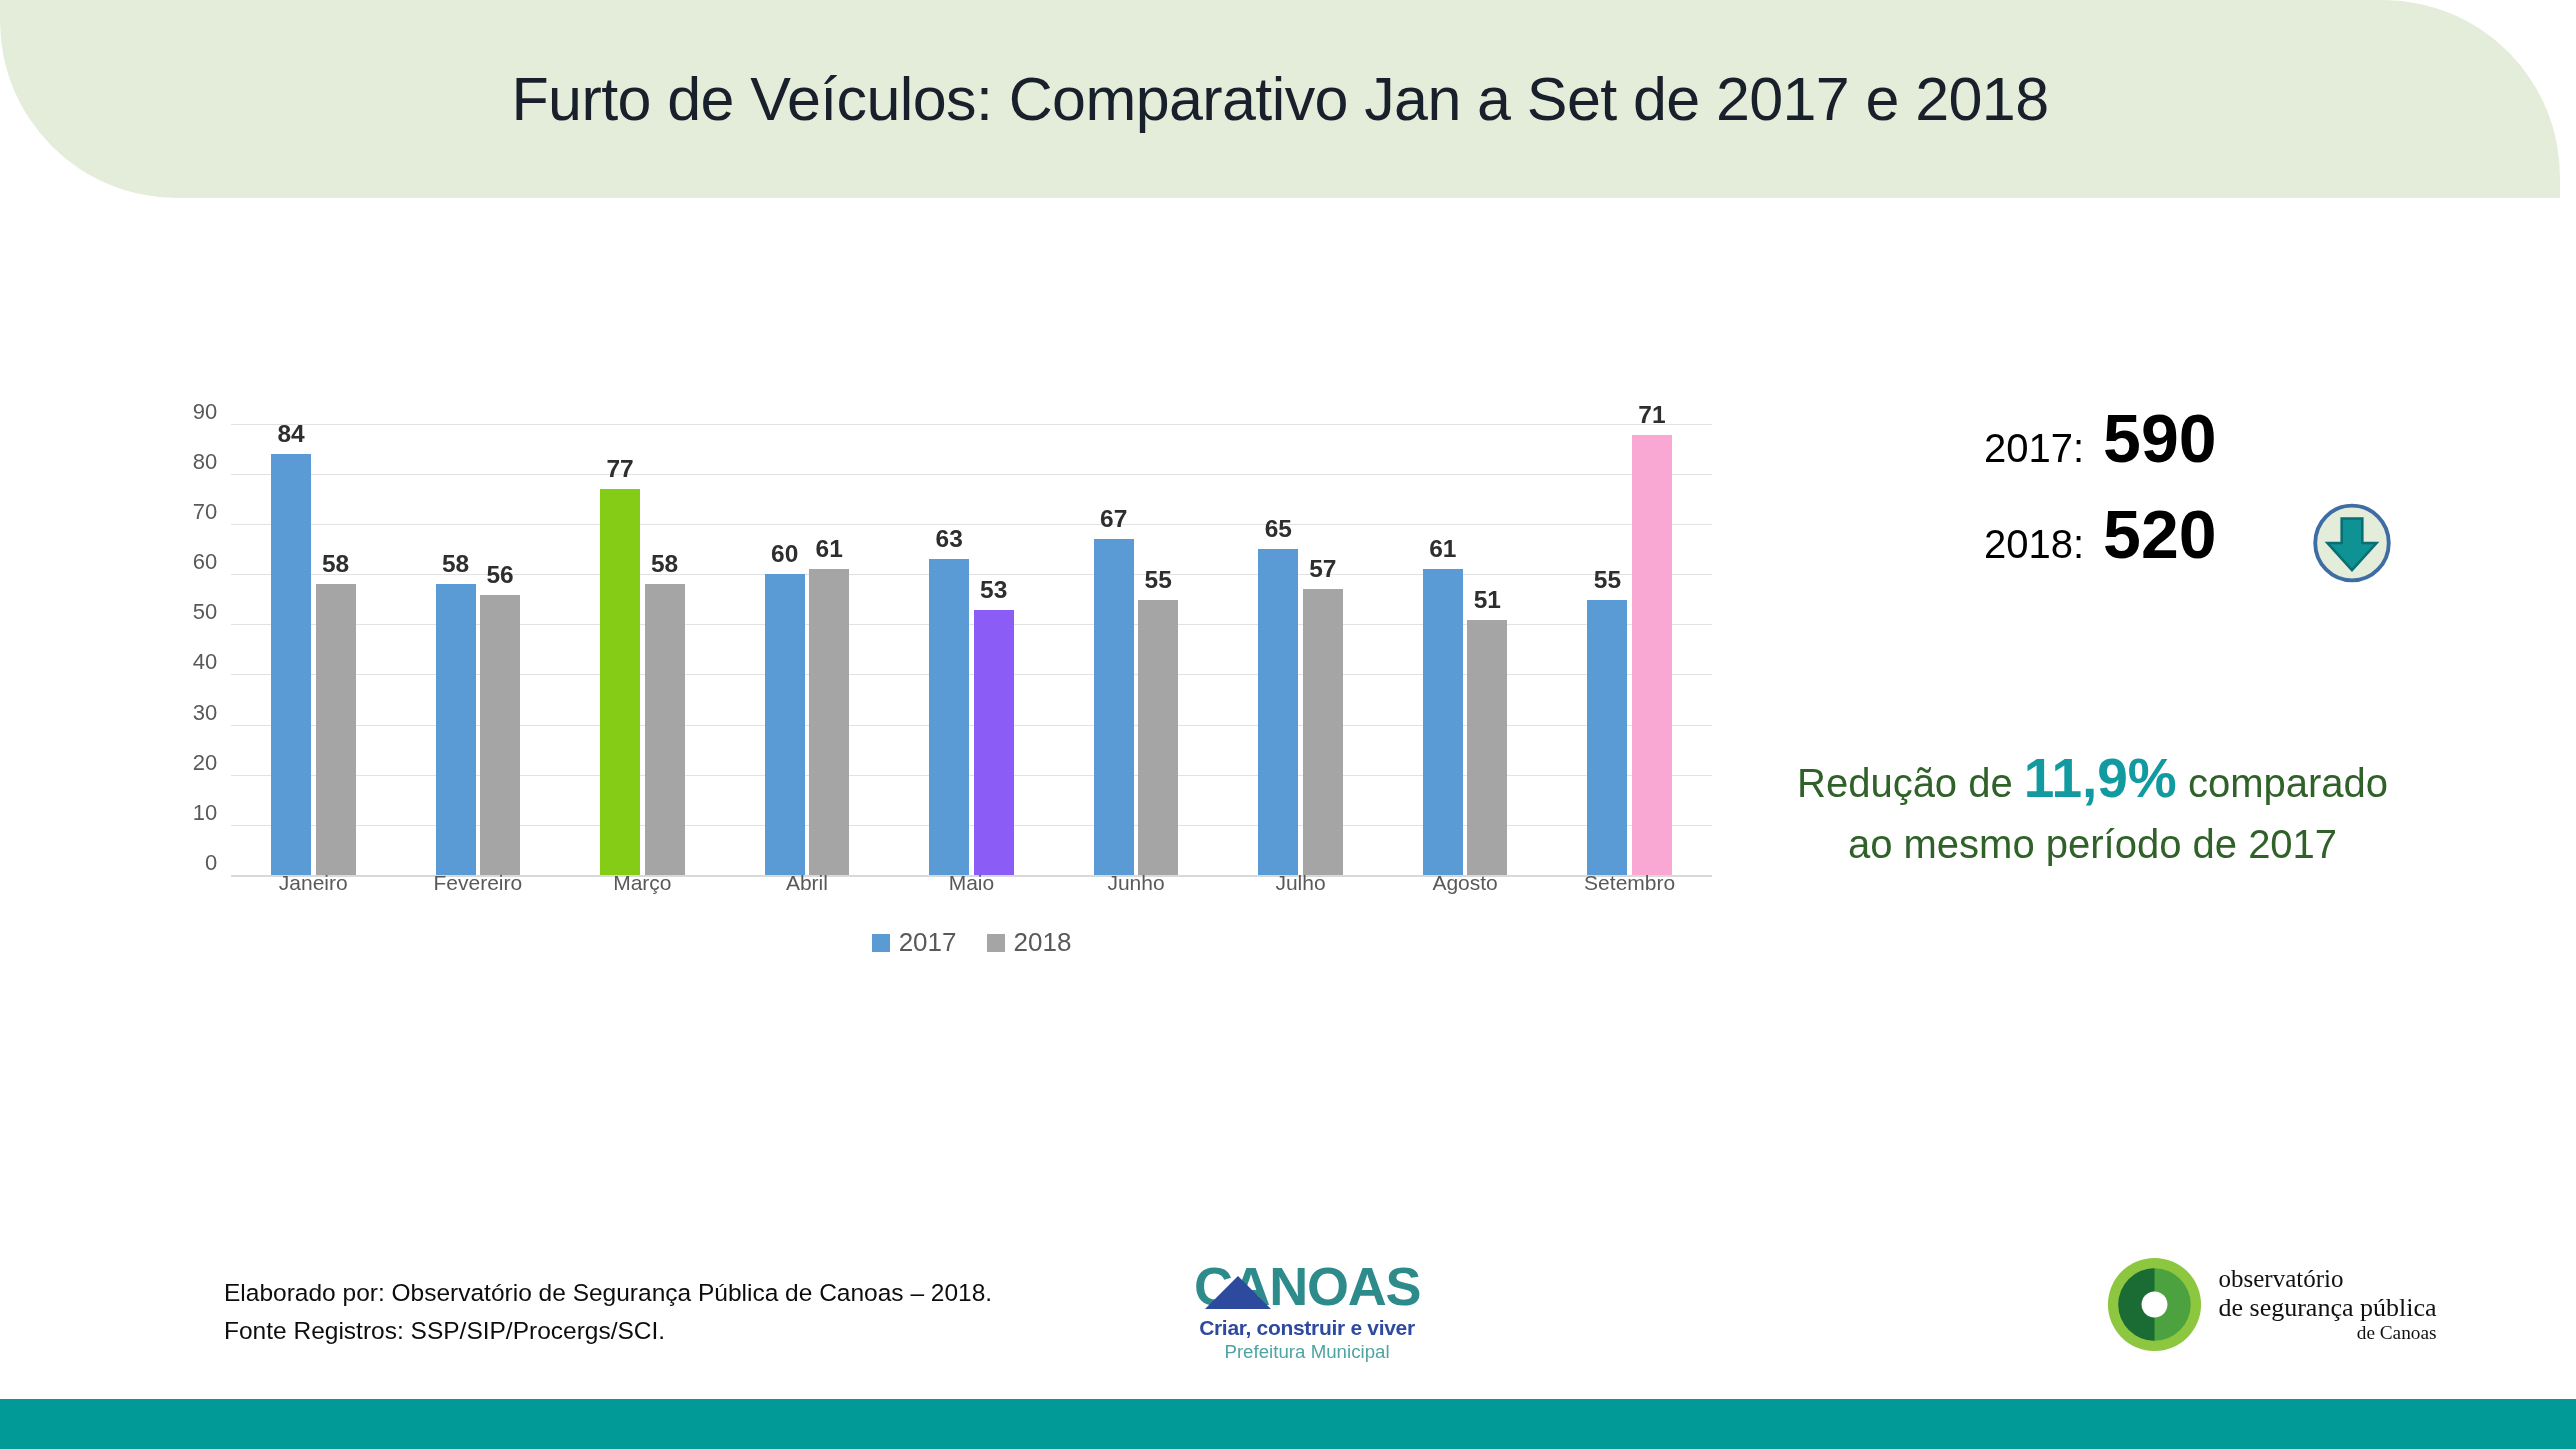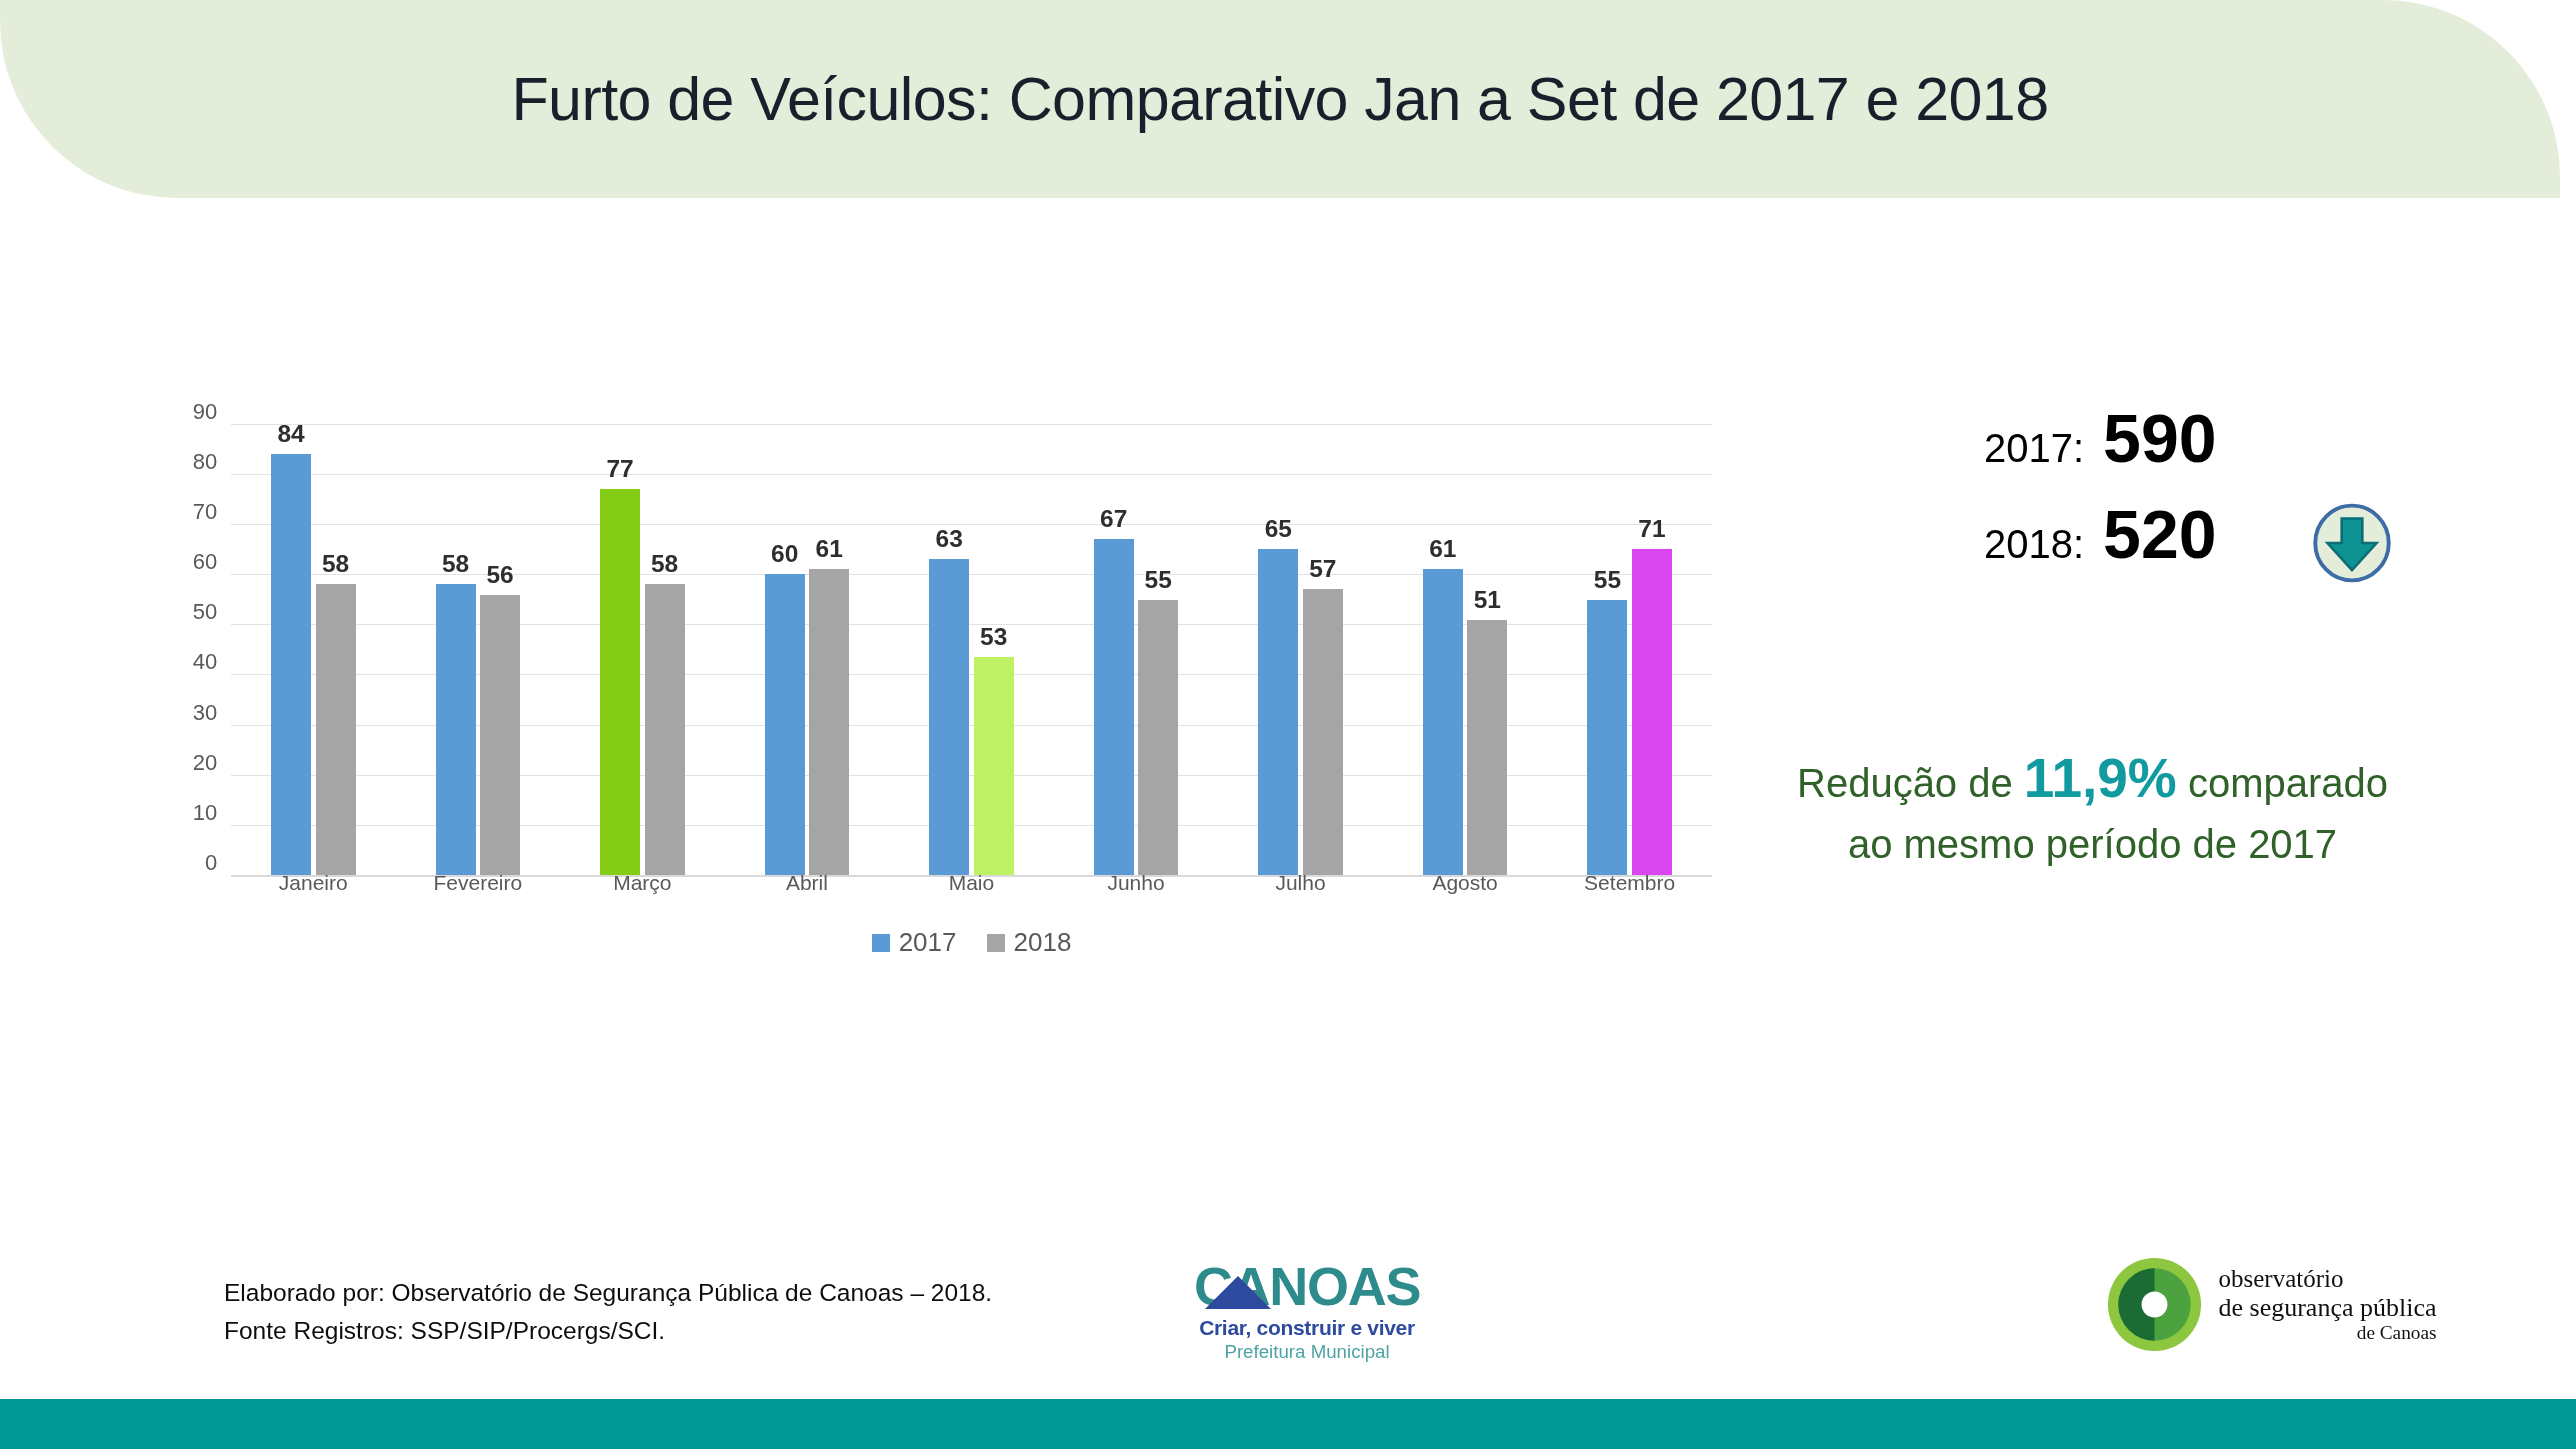--- a/index.html
+++ b/index.html
@@ -179,21 +179,21 @@
               <span class="bar-label">60</span>
             </div>
             <div class="bar s2018" style="height: 306px; background: rgb(165, 165, 165);">
               <span class="bar-label">61</span>
             </div>
           </div>
           <div class="group">
             <div class="bar s2017" style="height: 316px; background: rgb(91, 155, 213);">
               <span class="bar-label">63</span>
             </div>
-            <div class="bar s2018" style="height: 218px; background: #bef264;">
+            <div class="bar s2018" style="height: 265px; background: #8b5cf6;">
               <span class="bar-label">53</span>
             </div>
           </div>
           <div class="group">
             <div class="bar s2017" style="height: 336px; background: rgb(91, 155, 213);">
               <span class="bar-label">67</span>
             </div>
             <div class="bar s2018" style="height: 275px; background: rgb(165, 165, 165);">
               <span class="bar-label">55</span>
             </div>
@@ -211,21 +211,21 @@
               <span class="bar-label">61</span>
             </div>
             <div class="bar s2018" style="height: 255px; background: rgb(165, 165, 165);">
               <span class="bar-label">51</span>
             </div>
           </div>
           <div class="group">
             <div class="bar s2017" style="height: 275px; background: rgb(91, 155, 213);">
               <span class="bar-label">55</span>
             </div>
-            <div class="bar s2018" style="height: 326px; background: #d946ef;">
+            <div class="bar s2018" style="height: 440px; background: #f9a8d4;">
               <span class="bar-label">71</span>
             </div>
           </div>
         </div>
     </div>
     <div class="x-axis" id="x-axis">
         <div class="x-tick">Janeiro</div>
         <div class="x-tick">Fevereiro</div>
         <div class="x-tick">Março</div>
         <div class="x-tick">Abril</div>

